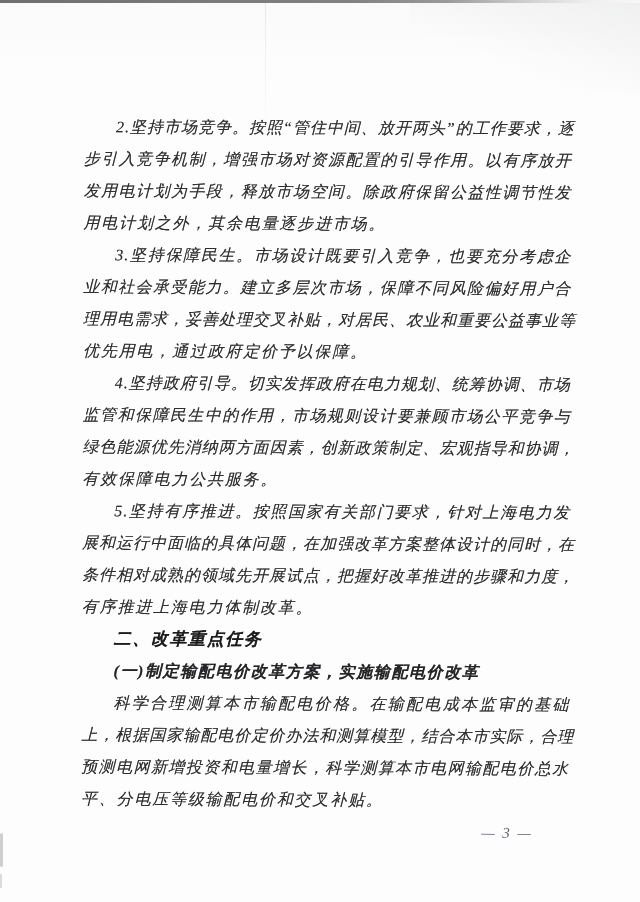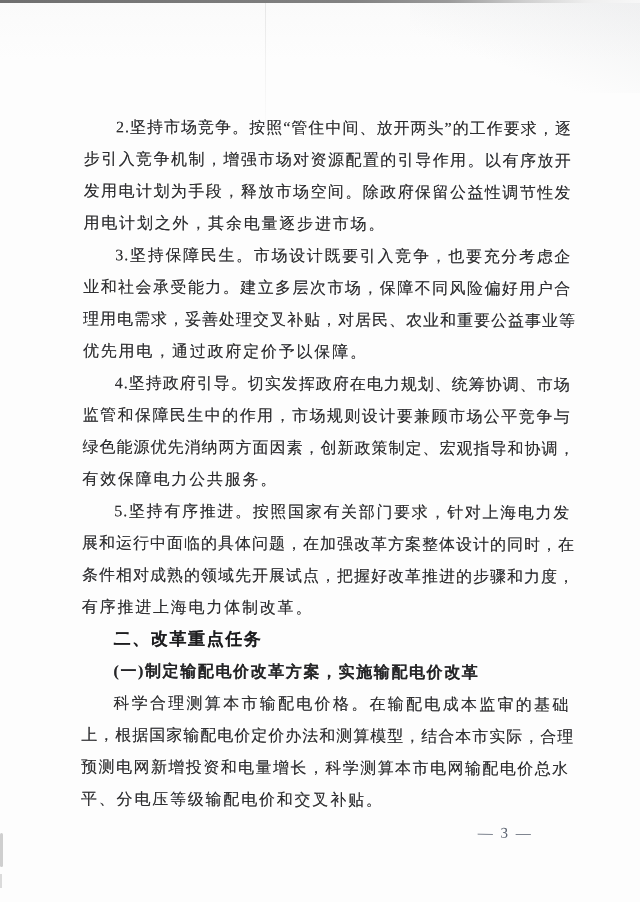--- a/index.html
+++ b/index.html
@@ -3,20 +3,21 @@
 <meta charset="utf-8">
 <style>
   html, body { margin: 0; padding: 0; background: #ffffff; }
   .page {
     position: relative;
     width: 640px;
     height: 902px;
     background: linear-gradient(180deg, #fafafa 0px, #fdfdfd 60px, #fdfdfd 100%);
     overflow: hidden;
     font-family: "Liberation Serif", "DejaVu Serif", serif;
+    font-style: italic;
   }
   .top-edge {
     position: absolute; top: 0; left: 0; width: 100%; height: 3px;
     background: linear-gradient(to right, #6f6f6f 0%, #828282 55%, #9a9a9a 70%, #cfcfcf 82%, #efefef 92%, #f7f7f7 100%);
   }
   .top-right-tint {
     position: absolute; top: 3px; right: 0; width: 230px; height: 90px;
     background: linear-gradient(200deg, rgba(210,212,215,0.28), rgba(255,255,255,0) 65%);
   }
   .crease {

